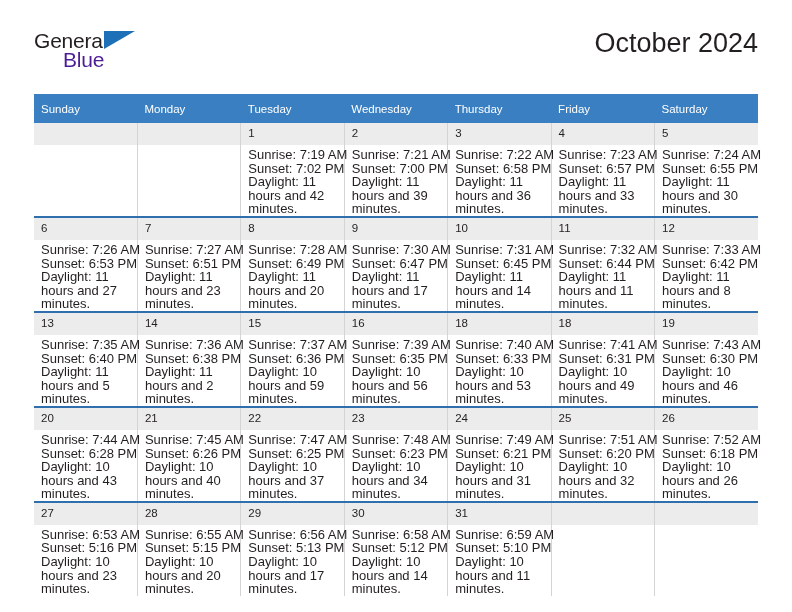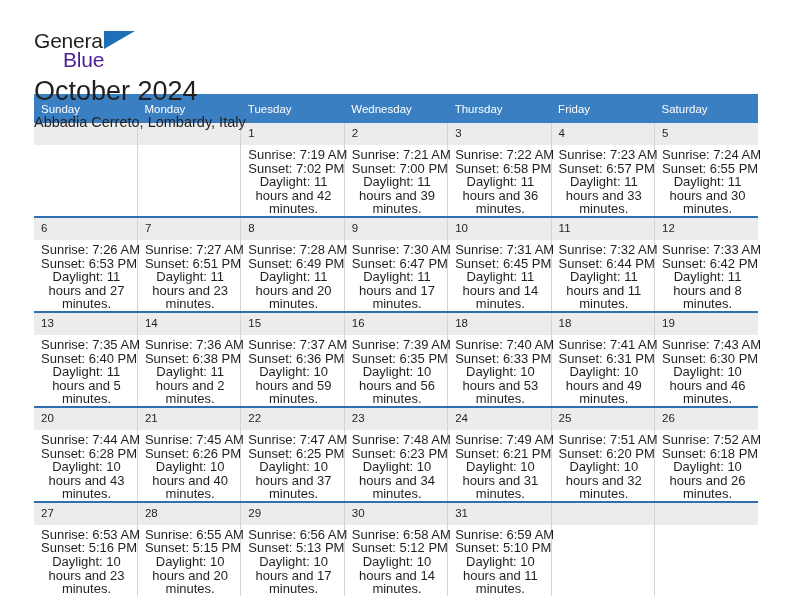--- a/index.html
+++ b/index.html
@@ -23,21 +23,20 @@
   }
 
   
   .header {
     display: flex;
     align-items: flex-start;
     justify-content: space-between;
     padding-top: 28px;
     height: 72px;
     box-sizing: border-box;
-    flex-direction: column;
   }
   .brand {
     position: relative;
     width: 130px;
     height: 48px;
     flex: 0 0 auto;
   }
   .brand-general {
     position: absolute;
     left: 0;
@@ -125,38 +124,37 @@
     padding: 4px 0 5px 7px;
     min-height: 13px;
   }
   .details {
     padding: 3px 5px 0 7px;
     font-size: 13px;
     line-height: 13.6px;
     color: #231f20;
   }
   .details div { white-space: nowrap; }
-  .details div.wrap { white-space: normal; text-align: center; }
+  .details div.wrap { white-space: normal; }
 </style>
 </head>
 <body>
 
 <div class="page">
 
   <div class="header">
 
     <div class="brand">
       <span class="brand-general">General</span>
       <span class="brand-tri"></span>
       <span class="brand-blue">Blue</span>
     </div>
 
     <div class="titleblock">
       <h1 class="cal-title">October 2024</h1>
-      <p class="cal-subtitle">Abbadia Cerreto, Lombardy, Italy</p>
     </div>
 
   </div>
 
   <table class="calendar">
     <thead>
       <tr id="weekday-row">
           <th>Sunday</th>
           <th>Monday</th>
           <th>Tuesday</th>

